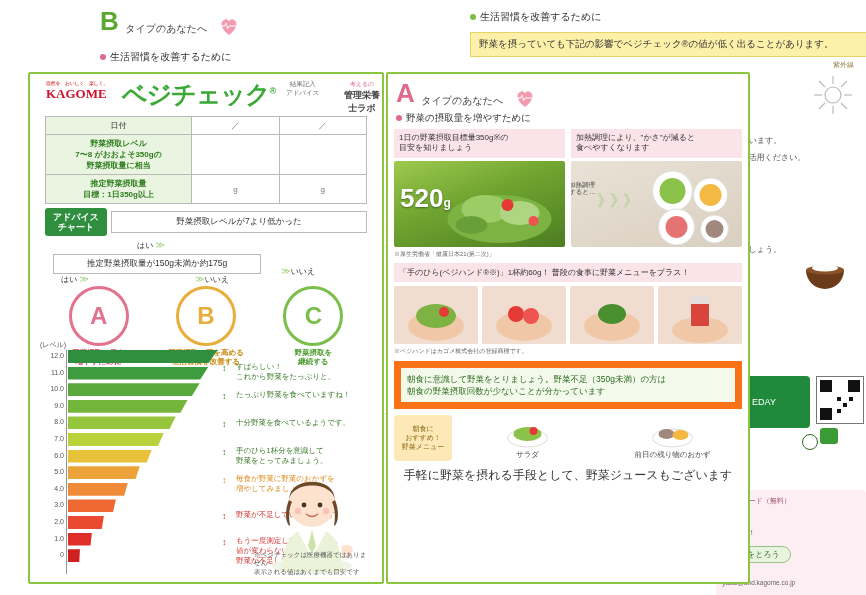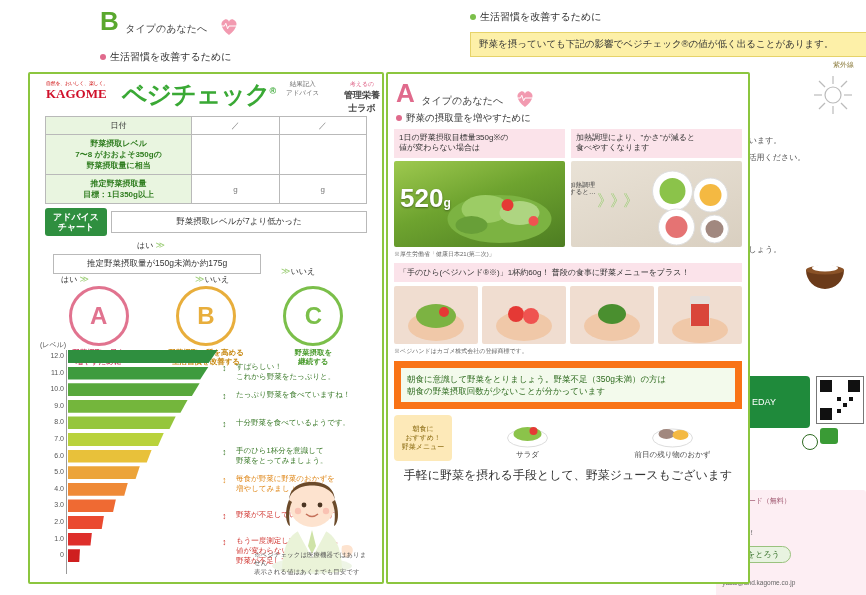--- a/index.html
+++ b/index.html
@@ -350,21 +350,21 @@
         <path d="M3 11 H7 L8.5 8 L10.5 14 L12 11 H21" fill="none" stroke="#fff" stroke-width="1.1"></path>
       </svg>
     </div>
     <div class="a-sub">
       <span class="dot"></span><span>野菜の摂取量を増やすために</span>
     </div>
 
     <div class="two-col">
       <div class="col">
         <div class="ptitle" style="white-space:pre-line">1日の野菜摂取目標量350g※の
-値が変わらない場合は</div>
+目安を知りましょう</div>
         <div class="photo ph-salad">
           <svg viewBox="0 0 160 86" style="position:absolute;inset:0;width:100%;height:100%">
             <ellipse cx="100" cy="58" rx="52" ry="24" fill="#7cb342"></ellipse>
             <ellipse cx="86" cy="48" rx="24" ry="14" fill="#9ccc65"></ellipse>
             <ellipse cx="120" cy="52" rx="20" ry="12" fill="#aed581"></ellipse>
             <circle cx="108" cy="44" r="6" fill="#e53935"></circle>
             <circle cx="134" cy="60" r="5" fill="#ef5350"></circle>
             <ellipse cx="72" cy="64" rx="16" ry="9" fill="#689f38"></ellipse>
           </svg>
           <div class="g350"><span style="font-size:26px">520</span><span>g</span></div>

